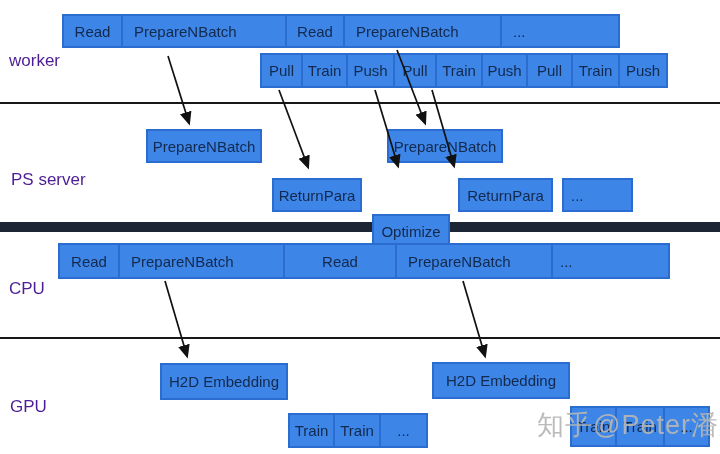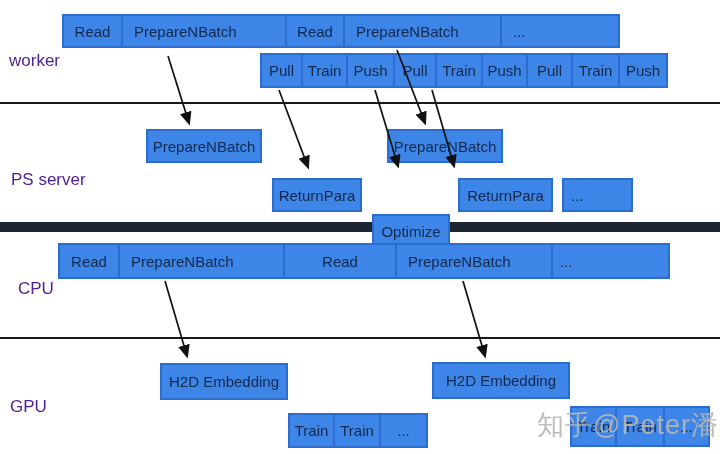--- a/index.html
+++ b/index.html
@@ -33,21 +33,21 @@
     font-size:27px;letter-spacing:1px;white-space:nowrap;opacity:.92;
   }
 </style>
 </head>
 <body>
 
 <div class="stage">
 
   <div class="lane-label" style="left:9px;top:51px;">worker</div>
   <div class="lane-label" style="left:11px;top:170px;">PS server</div>
-  <div class="lane-label" style="left:18px;top:279px;">CPU</div>
+  <div class="lane-label" style="left:9px;top:279px;">CPU</div>
   <div class="lane-label" style="left:10px;top:397px;text-align:center;">GPU</div>
 
   <div class="hline" style="top:102px;"></div>
   <div class="thickbar" style="top:222px;"></div>
   <div class="hline" style="top:337px;"></div>
 
   <div class="grp" style="left:62px;top:14px;height:34px;">
     <div class="cell" style="width:61px;">Read</div>
     <div class="cell padL" style="width:164px;">PrepareNBatch</div>
     <div class="cell" style="width:58px;">Read</div>

